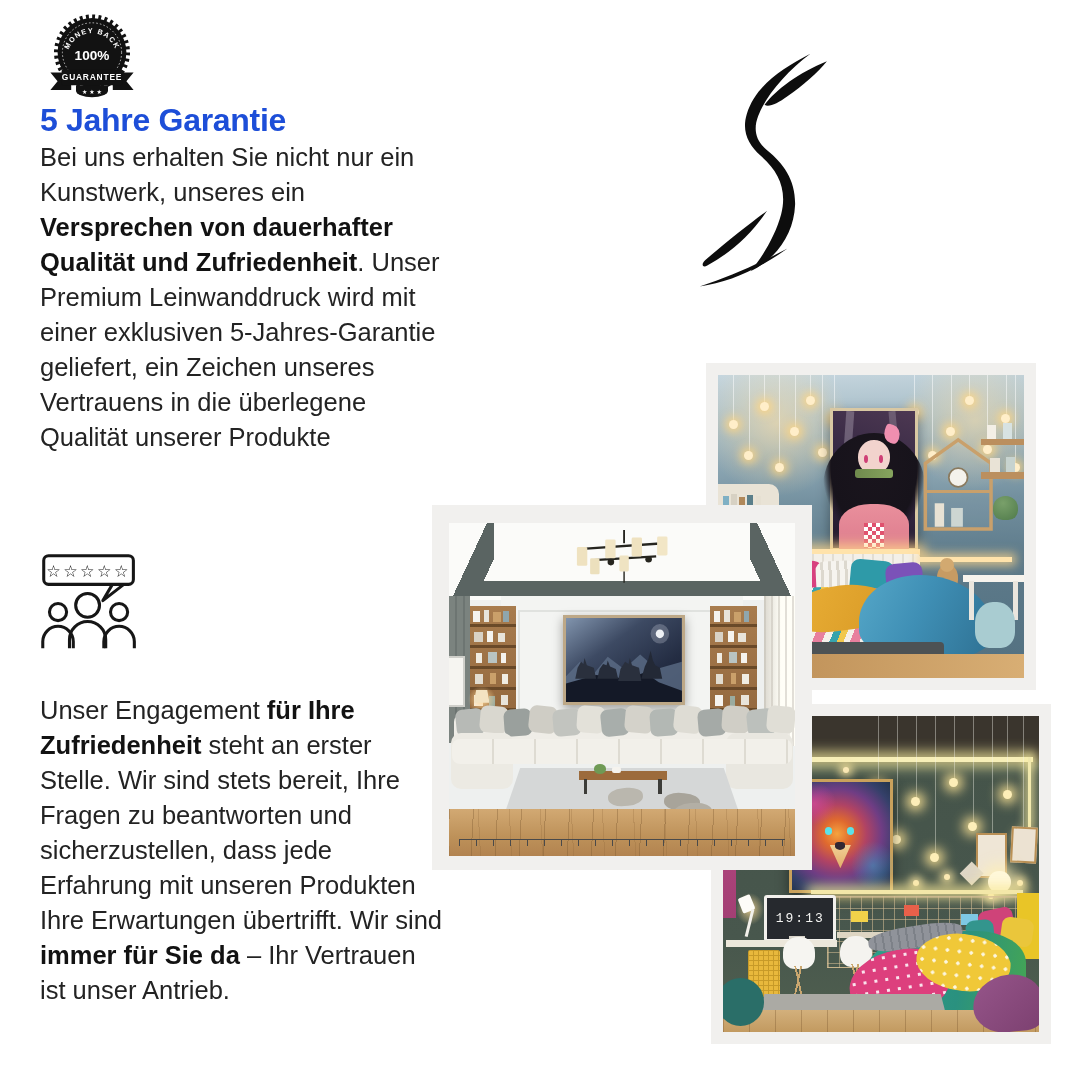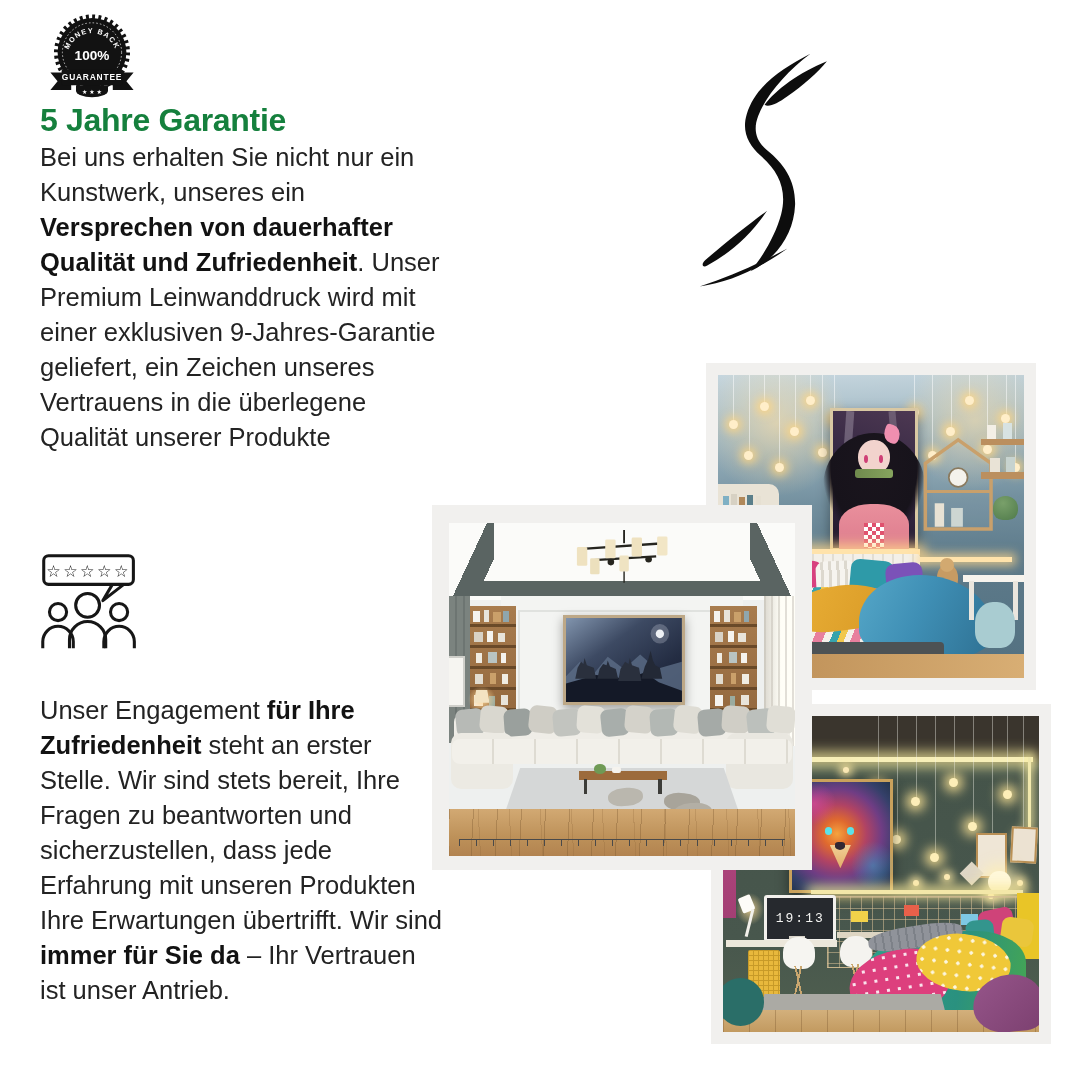--- a/index.html
+++ b/index.html
@@ -1,20 +1,20 @@
 <!DOCTYPE html>
 <html><head>
 <meta charset="utf-8">
 <style>
   html,body{margin:0;padding:0;background:#fff;}
   .page{position:relative;width:1080px;height:1080px;background:#ffffff;overflow:hidden;
         font-family:"Liberation Sans",sans-serif;color:#1d1d1d;}
   .abs{position:absolute;}
   .b{font-weight:700;color:#121212;}
-  h1,h2{margin:0;font-weight:700;color:#15803d;letter-spacing:-0.3px;}
+  h1,h2{margin:0;font-weight:700;color:#1d4ed8;letter-spacing:-0.3px;}
   .heading{font-size:32px;line-height:38px;}
   .para{font-size:25.5px;line-height:35px;color:#232323;}
   .card{position:absolute;background:#f1f0ee;}
   .photo{position:absolute;overflow:hidden;background:#888;}
   .brandword{font-size:27px;letter-spacing:13px;color:#161616;text-align:center;}
   .clock{font-size:13px;color:#f4f4f2;letter-spacing:2px;font-family:Liberation Mono, monospace;}
   .stars-dejavu{font-family:"DejaVu Sans",sans-serif;}
 </style>
 </head>
 <body>
@@ -32,21 +32,21 @@
     <polygon points="8,78 34,78 34,100 8,100 17,89" fill="#121212"></polygon>
     <polygon points="112,78 86,78 86,100 112,100 103,89" fill="#121212"></polygon>
     <rect x="22" y="74" width="76" height="20" rx="2" fill="#121212"></rect>
     <text x="60" y="88" font-size="10.5" font-weight="bold" fill="#ffffff" letter-spacing="1" text-anchor="middle">GUARANTEE</text>
     <path d="M40 94 h40 v7 a20 8 0 0 1 -40 0 Z" fill="#121212"></path>
     <text x="60" y="105" font-size="7.5" fill="#ffffff" text-anchor="middle" class="stars-dejavu">★ ★ ★</text>
   </svg>
 
   <h1 class="abs heading" style="left:40px;top:101px;width:420px;">5 Jahre Garantie</h1>
 
-  <p class="abs para" style="left:40px;top:140px;width:404px;margin:0;"><span>Bei uns erhalten Sie nicht nur ein Kunstwerk, unseres ein </span><span class="b">Versprechen von dauerhafter Qualität und Zufriedenheit</span><span>. Unser Premium Leinwanddruck wird mit einer exklusiven 9-Jahres-Garantie geliefert, ein Zeichen unseres Vertrauens in die überlegene Qualität unserer Produkte</span></p>
+  <p class="abs para" style="left:40px;top:140px;width:404px;margin:0;"><span>Bei uns erhalten Sie nicht nur ein Kunstwerk, unseres ein </span><span class="b">Versprechen von dauerhafter Qualität und Zufriedenheit</span><span>. Unser Premium Leinwanddruck wird mit einer exklusiven 5-Jahres-Garantie geliefert, ein Zeichen unseres Vertrauens in die überlegene Qualität unserer Produkte</span></p>
 
   <svg class="abs" style="left:38px;top:550px;width:124px;height:105px;" viewBox="0 0 130 110">
     <g fill="none" stroke="#161616" stroke-width="3.2" stroke-linejoin="round">
       <rect x="6" y="6" width="94" height="30" rx="5"></rect>
       <path d="M78 36 L68 53 L90 36"></path>
       <circle cx="52" cy="58" r="12.5"></circle>
       <path d="M33 103 v-9 a19 19 0 0 1 38 0 v9"></path>
       <circle cx="21" cy="65" r="9"></circle>
       <path d="M5 103 v-7 a16 16 0 0 1 32 0 v7"></path>
       <circle cx="85" cy="65" r="9"></circle>

